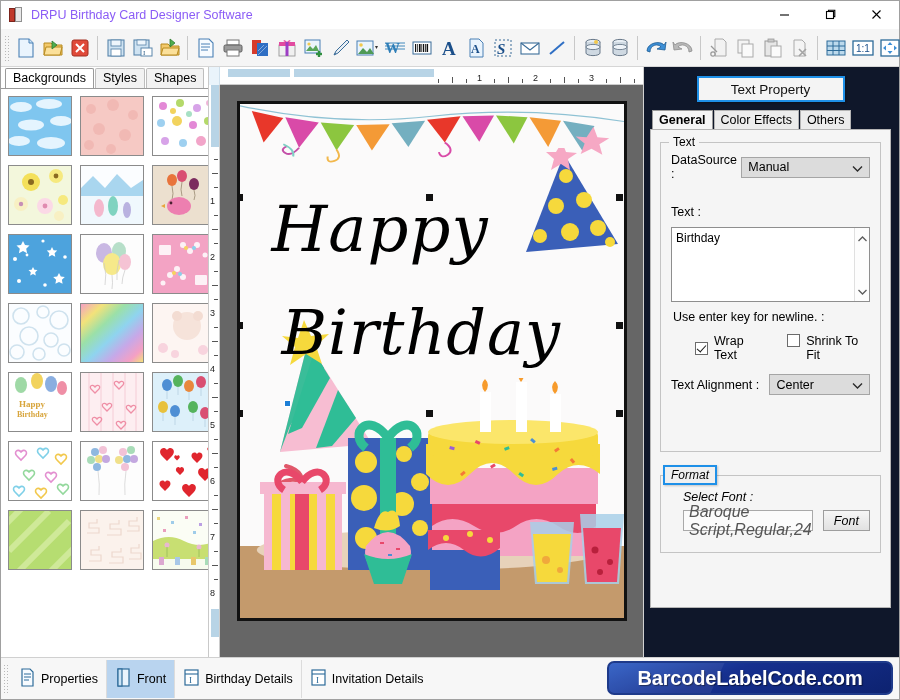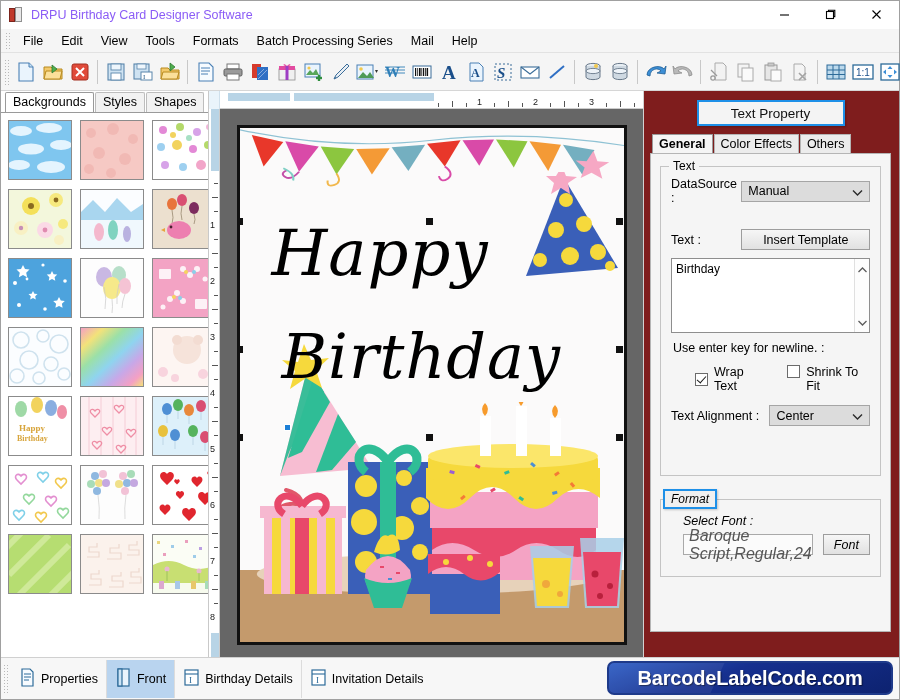--- a/index.html
+++ b/index.html
@@ -225,21 +225,21 @@
     width: 7px; height: 7px;
     background: #111;
     z-index: 30;
   }
   .handle.blue { background:#1d7fd6; border:1px solid #fff; }
 
   
   .rightpanel {
     width: 256px;
     flex: 0 0 256px;
-    background: #7f1d1d;
+    background: #0f172a;
     padding: 6px 8px 0 6px;
     position: relative;
     border-left:1px solid #d2d2d2;
   }
   .title-chip {
     margin: 3px auto 7px auto;
     width: 148px;
     height: 26px;
     border: 2px solid #1e90e8;
     background: #f4f4f4;
@@ -408,31 +408,20 @@
       </div>
       <div class="wbtn">
         <svg width="13" height="13" viewBox="0 0 13 13">
           <line x1="2.5" y1="2.5" x2="10.5" y2="10.5" stroke="#000" stroke-width="1.1"></line>
           <line x1="10.5" y1="2.5" x2="2.5" y2="10.5" stroke="#000" stroke-width="1.1"></line>
         </svg>
       </div>
     </div>
   </div>
 
-  <div class="menubar">
-    <div class="menu-grip"></div>
-    <div class="mi">File</div>
-    <div class="mi">Edit</div>
-    <div class="mi">View</div>
-    <div class="mi">Tools</div>
-    <div class="mi">Formats</div>
-    <div class="mi">Batch Processing Series</div>
-    <div class="mi">Mail</div>
-    <div class="mi">Help</div>
-  </div>
 
   <div class="toolbar">
     <div class="tb-grip"></div>
 
     <div class="tbtn">
       <svg width="22" height="22" viewBox="0 0 22 22">
         <path d="M4 2 h10 l4 4 v14 H4 Z" fill="#eaf4fd" stroke="#4a80b5" stroke-width="1.1"></path>
         <path d="M14 2 v4 h4" fill="#c9e2f5" stroke="#4a80b5" stroke-width="1"></path>
       </svg>
     </div>
@@ -1353,21 +1342,20 @@
               <span class="chev">
                 <svg width="11" height="8" viewBox="0 0 11 8">
                     <path d="M1 1.5 L5.5 6 L10 1.5" fill="none" stroke="#2b2b2b" stroke-width="1.4"></path>
                   </svg>
               </span>
             </div>
           </div>
 
           <div class="frow" style="margin-top:24px;">
             <div class="flabel" style="width:78px;">Text :</div>
-            <div class="btn" style="width:142px;">Insert Template</div>
           </div>
 
           <div class="textarea">
             <span>Birthday</span>
             <div class="ta-scroll">
               <span>
                 <svg width="9" height="6" viewBox="0 0 9 6">
                     <path d="M0.5 5 L4.5 1 L8.5 5" fill="none" stroke="#5b5b5b" stroke-width="1.3"></path>
                   </svg>
               </span>

